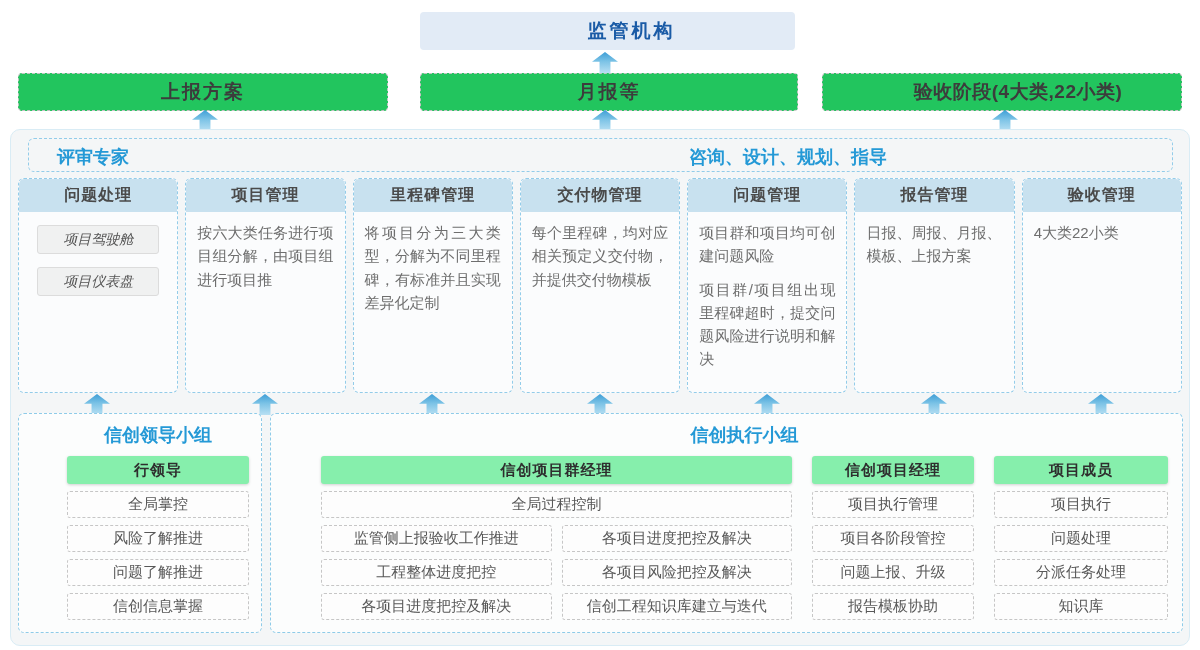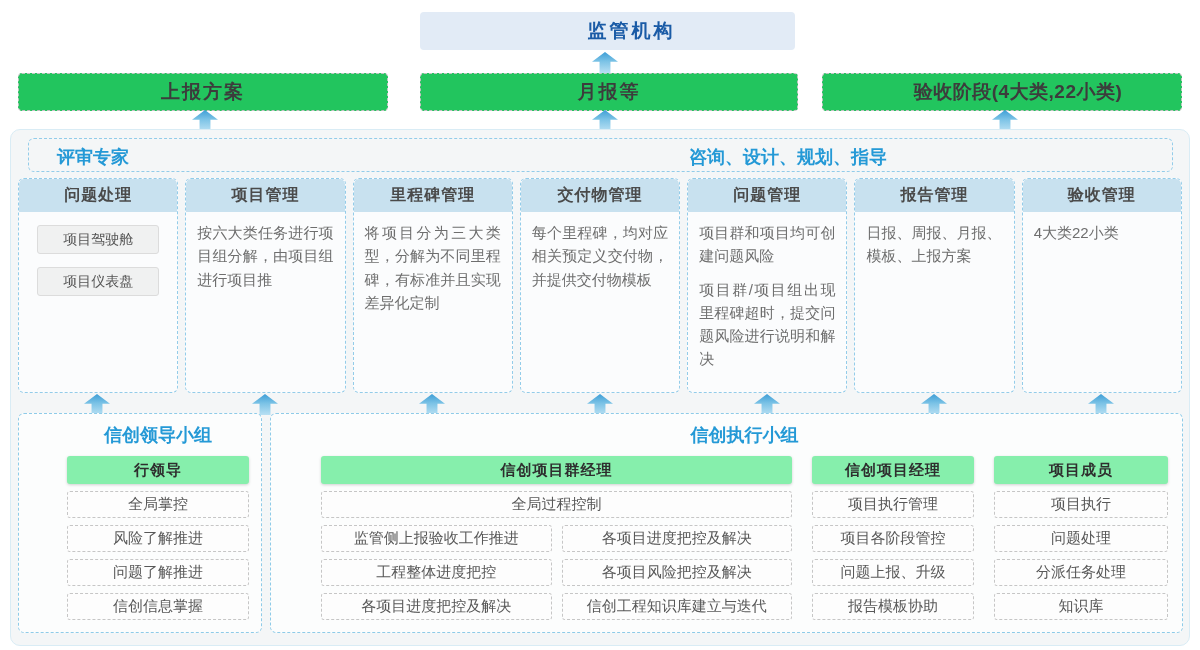--- a/index.html
+++ b/index.html
@@ -65,21 +65,21 @@
     padding:9px 11px; font-size:15px; line-height:1.55; color:#6e6e6e;
     text-align:justify;
   }
   .col-body p + p { margin-top:10px; }
   .mini-item {
     background:#f0f1f1; border:1px solid #dcdcdc; border-radius:3px;
     height:29px; margin:0 6px 13px 6px;
     display:flex; align-items:center; justify-content:center;
     font-size:14px; color:#555; text-align:center;
   }
-  .col-body.items { padding:13px 12px; text-align:center; }
+  .col-body.items { padding:13px 12px; text-align:center;font-style:italic; }
 
   
   .group {
     top:413px; height:220px;
     border:1px dashed #8ecbe8; border-radius:6px; background:#fcfdfd;padding-left:36px;
   }
   .grp-lead { left:18px;  width:244px; }
   .grp-exec { left:270px; width:913px; }
   .grp-title { text-align:center; padding-top:9px; height:40px; }
 

